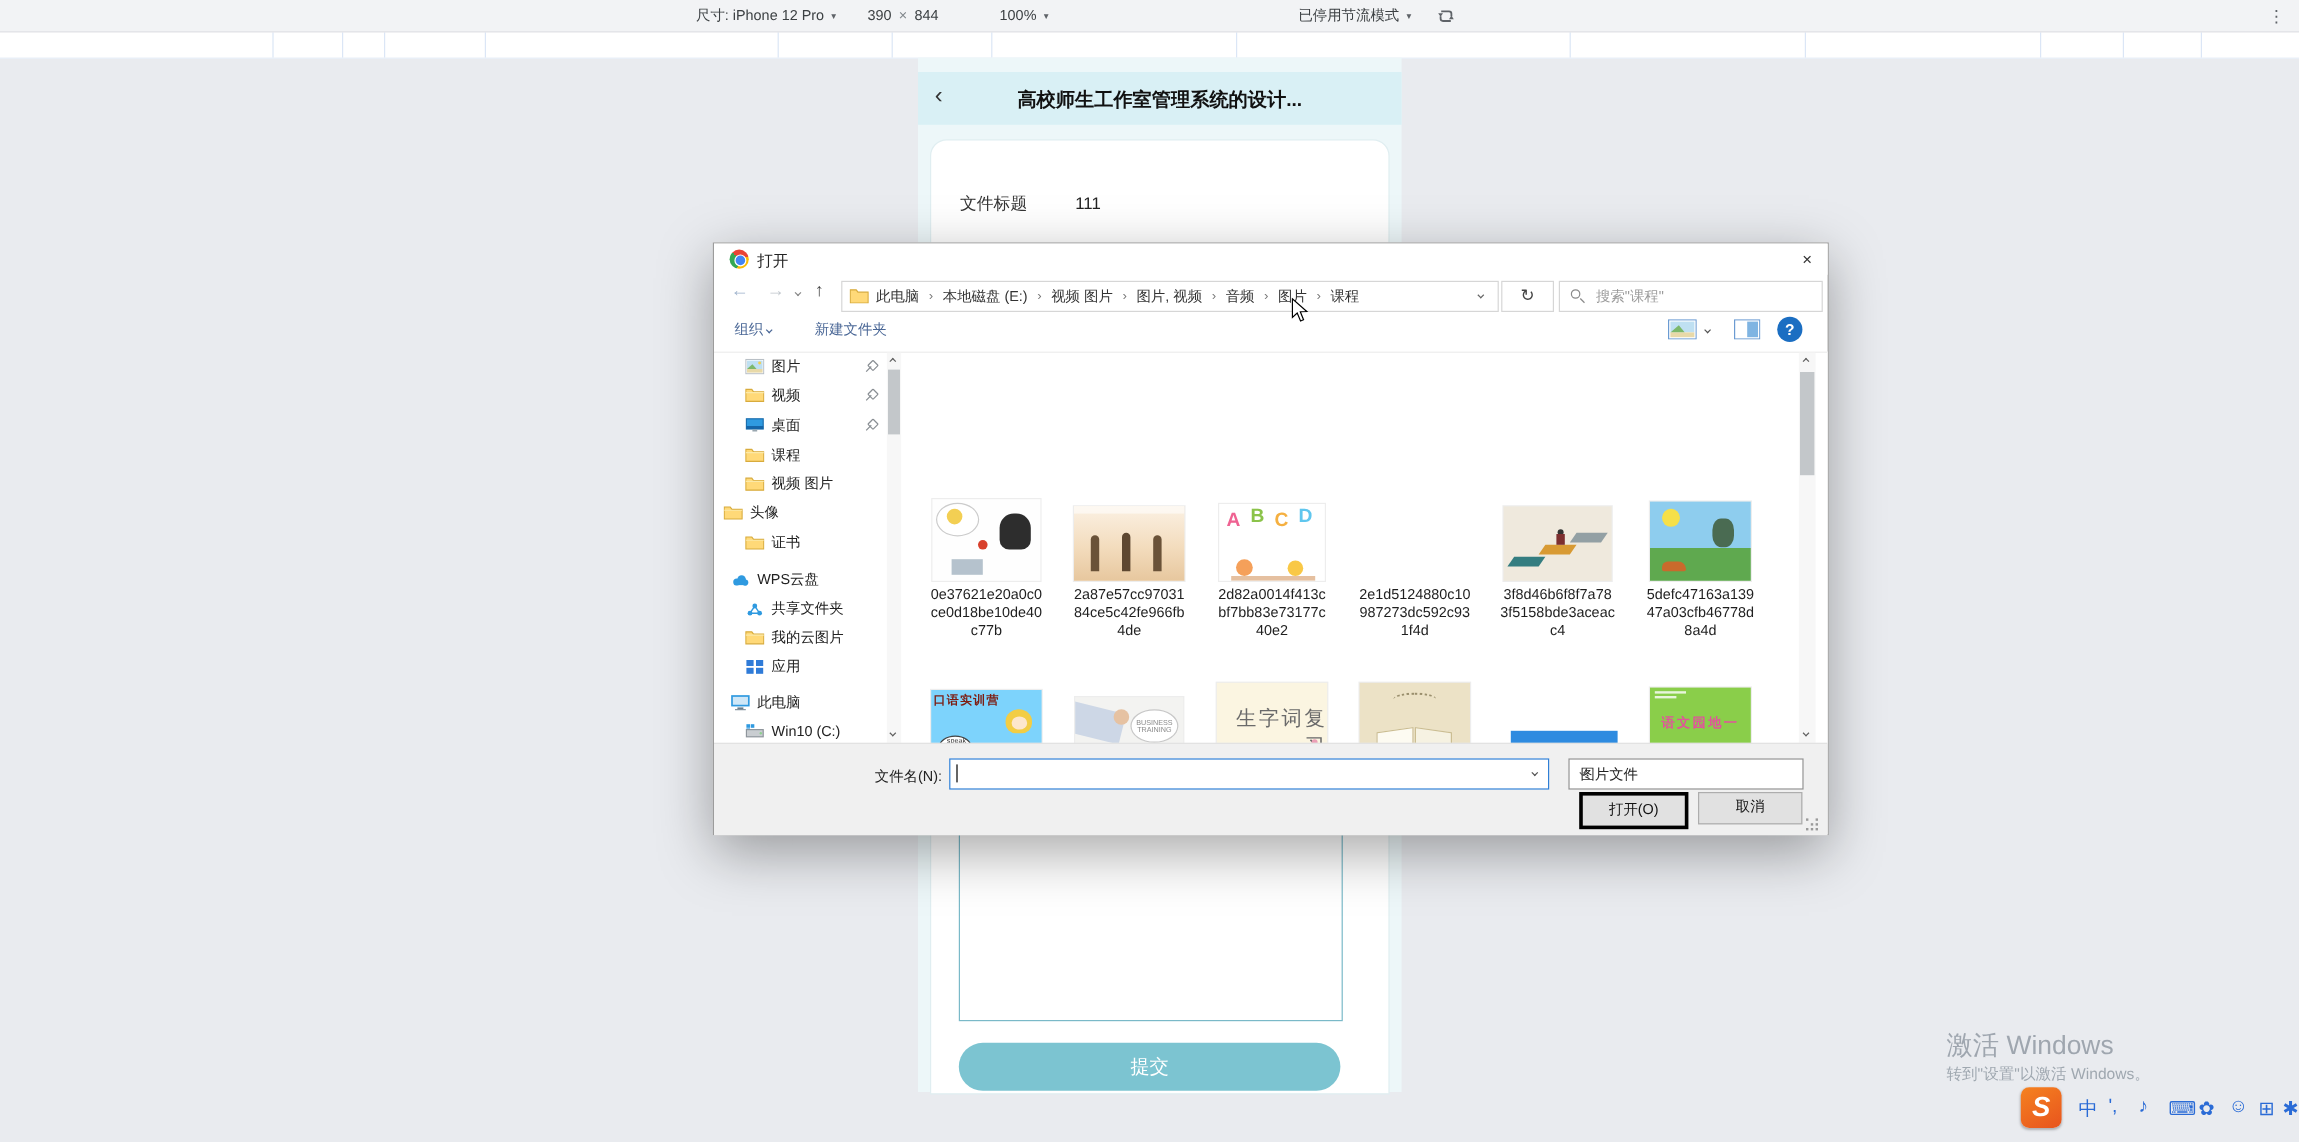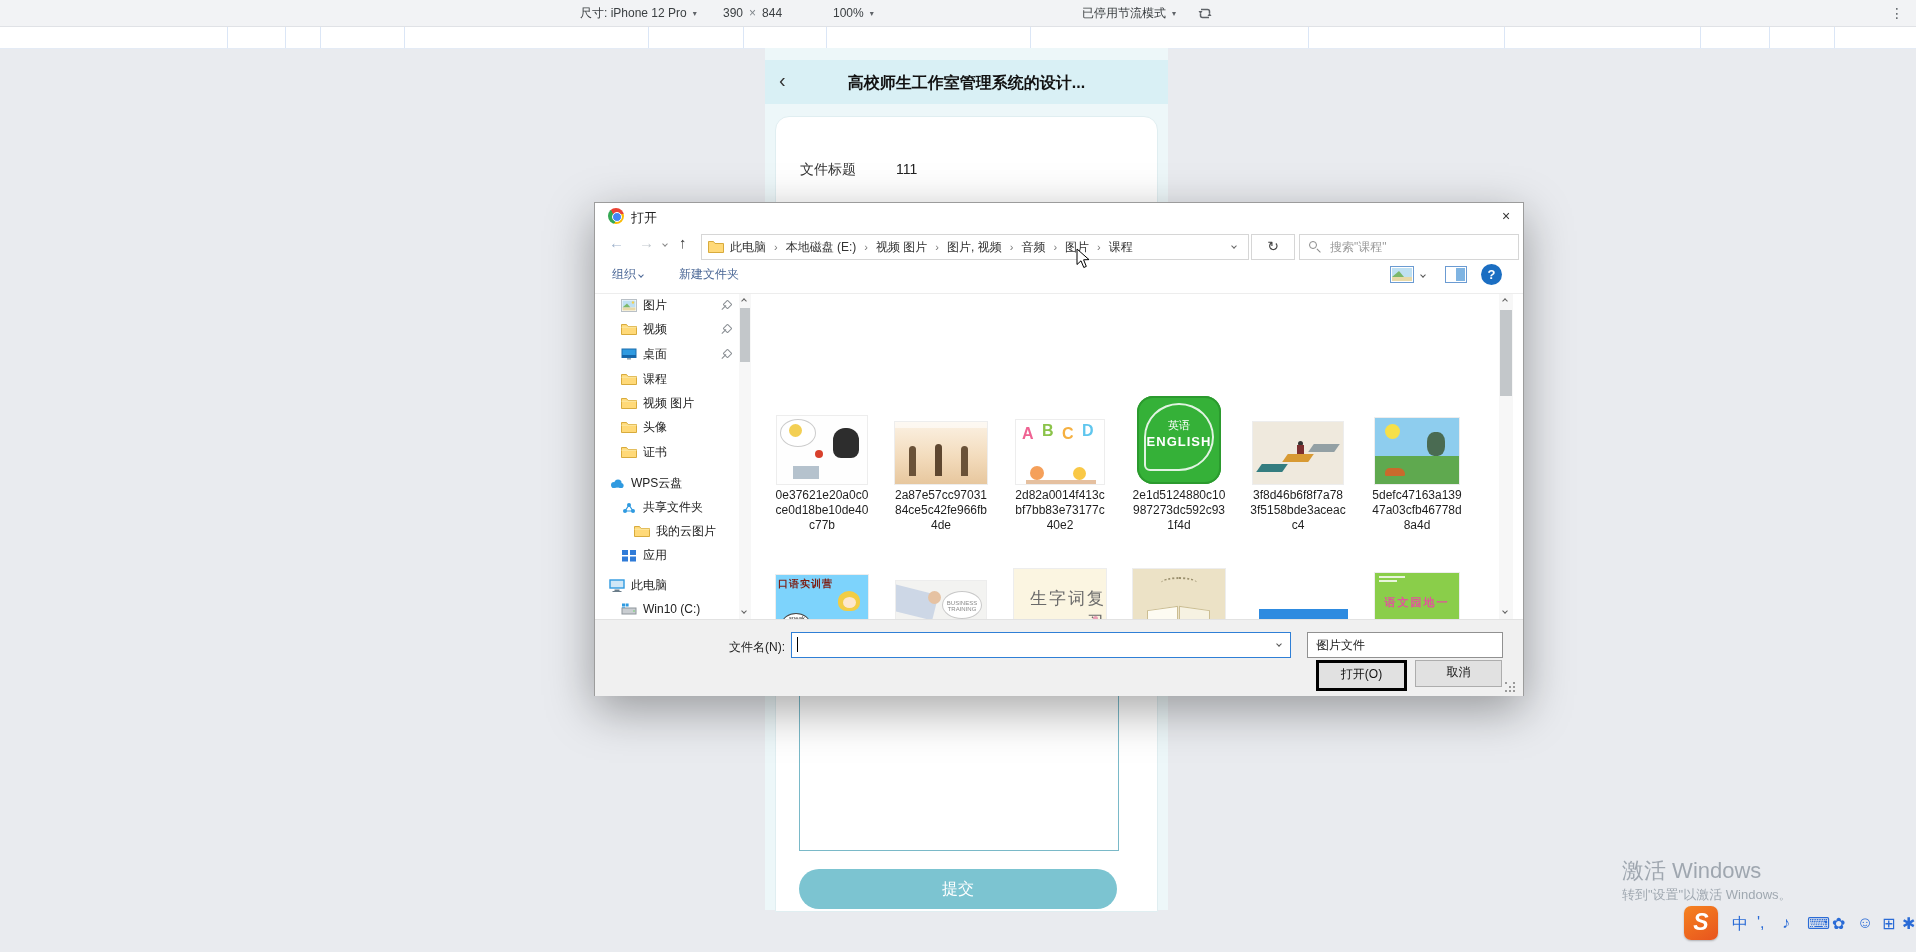--- a/index.html
+++ b/index.html
@@ -271,21 +271,21 @@
           </div>
           <div class="sbitem" style="top: 98px; left: 26px;">
             <span style="display:inline-flex">
               <svg width="16" height="13" viewBox="0 0 16 13">
                 <path d="M.5 1.5 h5 l1.5 2 h8.5 v8 h-15 z" fill="#ffd978" stroke="#d8ab3c"></path>
                 <path d="M.5 4.2 h15" stroke="#fbe9a8"></path>
               </svg>
             </span>
             <span>视频 图片</span>
           </div>
-          <div class="sbitem" style="top: 122px; left: 26px;">
+          <div class="sbitem" style="top: 122px; left: 8px;">
             <span style="display:inline-flex">
               <svg width="16" height="13" viewBox="0 0 16 13">
                 <path d="M.5 1.5 h5 l1.5 2 h8.5 v8 h-15 z" fill="#ffd978" stroke="#d8ab3c"></path>
                 <path d="M.5 4.2 h15" stroke="#fbe9a8"></path>
               </svg>
             </span>
             <span>头像</span>
           </div>
           <div class="sbitem" style="top: 147px; left: 26px;">
             <span style="display:inline-flex">
@@ -311,21 +311,21 @@
             <span style="display:inline-flex">
               <svg width="16" height="13" viewBox="0 0 16 13">
                 <path d="M4 10 L8 4 L12 10 Z" fill="none" stroke="#2f9ae0" stroke-width="1.2"></path>
                 <circle cx="4" cy="10" r="2" fill="#2f9ae0"></circle>
                 <circle cx="8" cy="4" r="2" fill="#2f9ae0"></circle>
                 <circle cx="12" cy="10" r="2" fill="#2f9ae0"></circle>
               </svg>
             </span>
             <span>共享文件夹</span>
           </div>
-          <div class="sbitem" style="top: 226px; left: 26px; margin-left: 13px;">
+          <div class="sbitem" style="top: 226px; left: 26px;">
             <span style="display:inline-flex">
               <svg width="16" height="13" viewBox="0 0 16 13">
                 <path d="M.5 1.5 h5 l1.5 2 h8.5 v8 h-15 z" fill="#ffd978" stroke="#d8ab3c"></path>
                 <path d="M.5 4.2 h15" stroke="#fbe9a8"></path>
               </svg>
             </span>
             <span>我的云图片</span>
           </div>
           <div class="sbitem" style="top: 250px; left: 26px;">
             <span style="display:inline-flex">
@@ -386,25 +386,20 @@
           <div class="th k-abcd" style="left: 260px; top: 126px; width: 88px; height: 64px;">
             <b style="left:6px;top:5px;color:#ef6292;font-size:16px">A</b>
             <b style="left:26px;top:2px;color:#8bc34a;font-size:16px">B</b>
             <b style="left:46px;top:5px;color:#f5b041;font-size:16px">C</b>
             <b style="left:66px;top:2px;color:#5fc6ee;font-size:16px">D</b>
             <i style="left:14px;bottom:4px;width:14px;height:14px;background:#f5a05a;border-radius:50%"></i>
             <i style="right:18px;bottom:4px;width:13px;height:13px;background:#f9c846;border-radius:50%"></i>
             <i style="left:10px;bottom:0;width:70px;height:4px;background:#e5c0a0"></i>
           </div>
           <div class="fname" style="left: 256px; top: 194px;">2d82a0014f413cbf7bb83e73177c40e2</div>
-          <div class="th k-leaf" style="left: 381px; top: 102px; width: 84px; height: 88px;">
-            <i style="left:7px;top:7px;right:7px;bottom:13px;border:2px solid rgba(255,255,255,.85);border-radius:50% 50% 50% 6px"></i>
-            <span style="left:0;top:22px;width:100%;text-align:center;color:#fff;font-size:11px">英语</span>
-            <b style="left:0;top:38px;width:100%;text-align:center;color:#fff;font-size:13px;letter-spacing:1px">ENGLISH</b>
-          </div>
           <div class="fname" style="left: 375px; top: 194px;">2e1d5124880c10987273dc592c931f4d</div>
           <div class="th k-steps" style="left: 497px; top: 128px; width: 90px; height: 62px;">
             <i style="left:6px;bottom:12px;width:26px;height:8px;background:#347d80;transform:skewX(-35deg)"></i>
             <i style="left:32px;bottom:22px;width:26px;height:8px;background:#d89a33;transform:skewX(-35deg)"></i>
             <i style="left:58px;bottom:32px;width:26px;height:8px;background:#93a0a4;transform:skewX(-35deg)"></i>
             <i style="left:45px;bottom:38px;width:5px;height:5px;background:#333;border-radius:50%"></i>
             <i style="left:44px;bottom:30px;width:7px;height:9px;background:#7d2f2f"></i>
           </div>
           <div class="fname" style="left: 494px; top: 194px;">3f8d46b6f8f7a783f5158bde3aceacc4</div>
           <div class="th k-night" style="left: 619px; top: 124px; width: 84px; height: 66px;">

